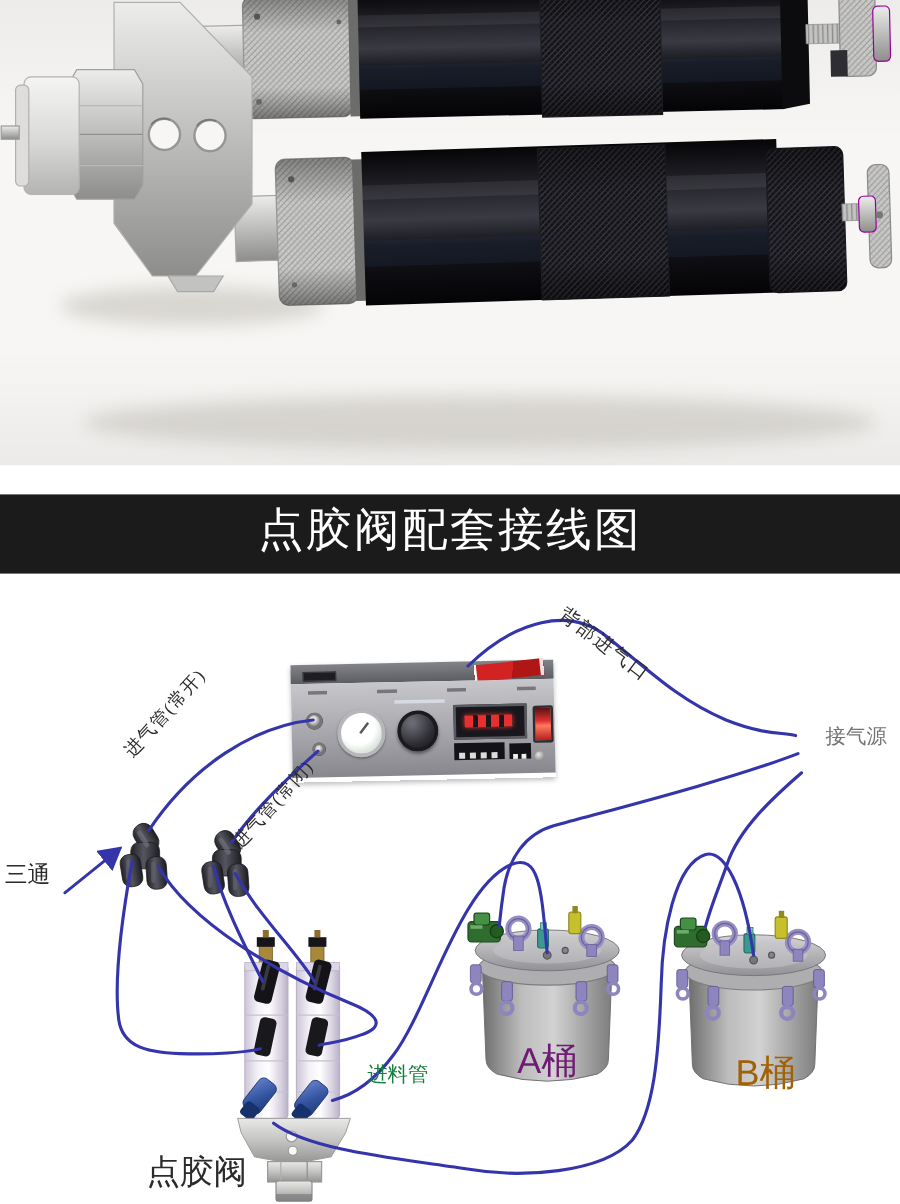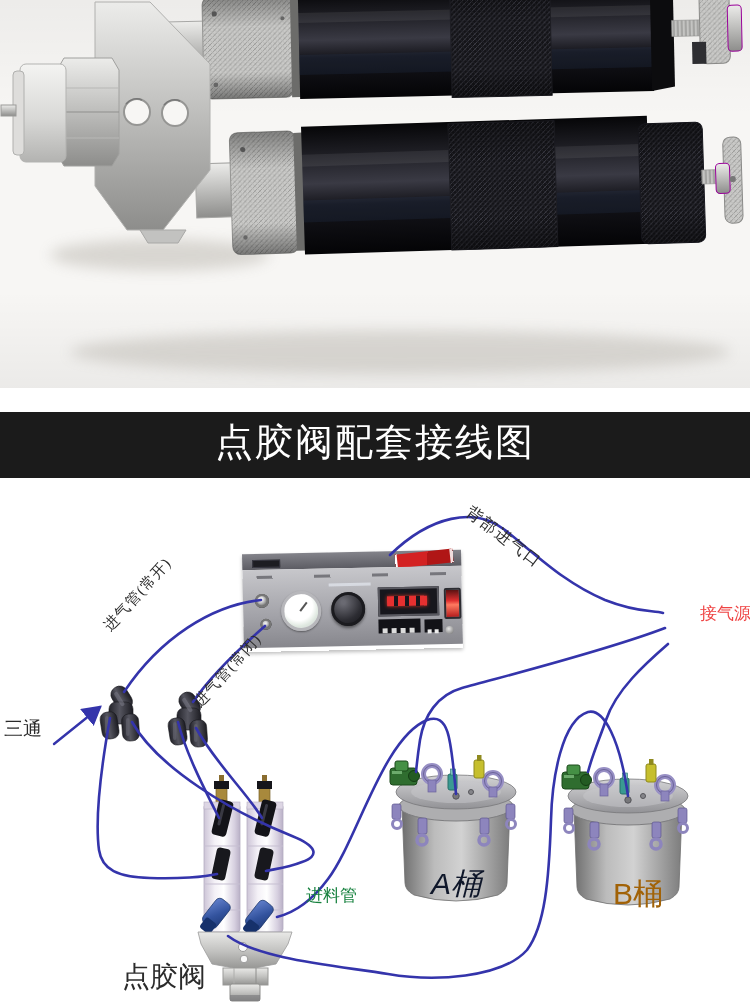--- a/index.html
+++ b/index.html
@@ -19,31 +19,31 @@
 
   
   .diagram{left:0;top:478px;width:750px;height:525px;background:#ffffff;}
   .diagram svg.wires{position:absolute;left:0;top:0;z-index:3;pointer-events:none;}
 
   .dlabel{position:absolute;z-index:4;color:#2b2b2b;white-space:nowrap;}
   .lbl-controller{left:246px;top:32px;font-size:22px;color:#222;}
   .lbl-back{left:474px;top:24px;font-size:16px;letter-spacing:2px;
      font-family:"Liberation Serif","DejaVu Serif",serif;
      transform:rotate(37deg);transform-origin:left top;}
-  .lbl-source{left:688px;top:124px;font-size:17px;color:#ef4444;margin-left:12px;}
+  .lbl-source{left:688px;top:124px;font-size:17px;color:#737373;}
   .lbl-open{left:114px;top:138px;font-size:15px;letter-spacing:1px;
      font-family:"Liberation Serif","DejaVu Serif",serif;
      transform:rotate(-48deg);transform-origin:left bottom;}
   .lbl-closed{left:204px;top:214px;font-size:15px;letter-spacing:1px;
      font-family:"Liberation Serif","DejaVu Serif",serif;
      transform:rotate(-48deg);transform-origin:left bottom;}
   .lbl-tee{left:4px;top:238px;font-size:19px;font-family:Liberation Mono, monospace;}
   .lbl-feed{left:306px;top:406px;font-size:17px;font-family:"Liberation Serif","DejaVu Serif",serif;color:#15803d;}
   .lbl-valve{left:122px;top:480px;font-size:28px;font-family:"Liberation Serif","DejaVu Serif",serif;}
-  .lbl-tank-a{left:431px;top:386px;font-size:30px;color:#0f172a;font-style:italic;}
+  .lbl-tank-a{left:431px;top:386px;font-size:30px;color:#701a75;}
   .lbl-tank-b{left:613px;top:396px;font-size:30px;color:#a16207;}
 
   
   .controller{position:absolute;left:243px;top:74px;width:219px;height:98px;z-index:2;
       transform:rotate(-1.2deg);box-shadow:0 2px 4px rgba(0,0,0,.25);}
   .ctrl-top{position:relative;height:16px;background:linear-gradient(#83838a,#5c5c63);}
   .ctrl-logo{position:absolute;left:10px;top:6px;width:28px;height:8px;background:#1d1d22;
       box-shadow:inset 0 0 0 1px #3a3a44;}
   .ctrl-sticker{position:absolute;right:8px;top:1px;width:58px;height:14px;
       background:linear-gradient(100deg,#d32222 0 55%,#b01616 55%);transform:rotate(-5deg);

